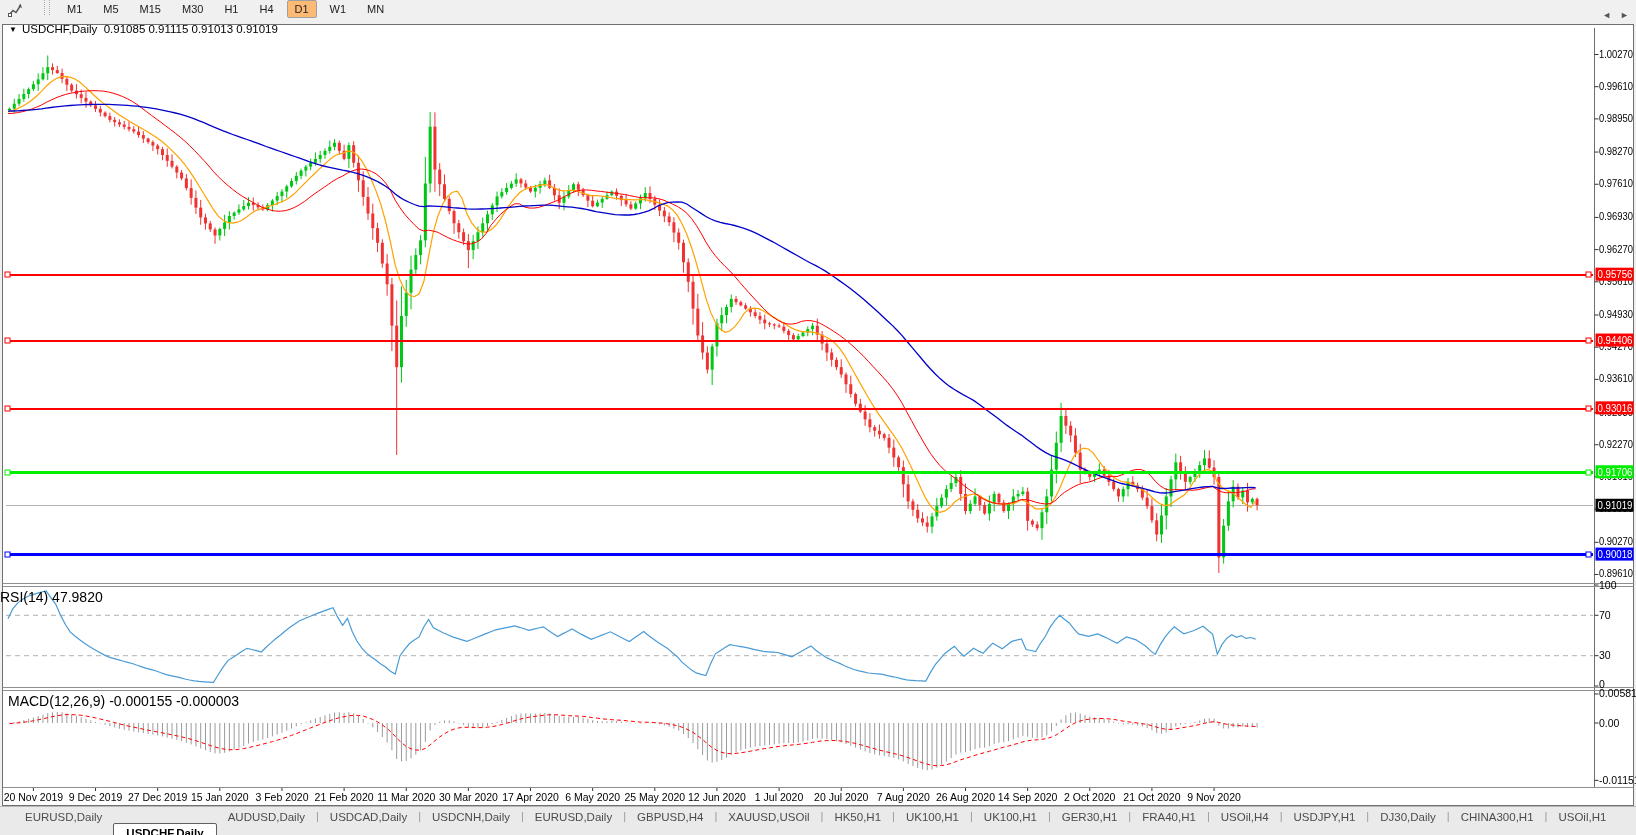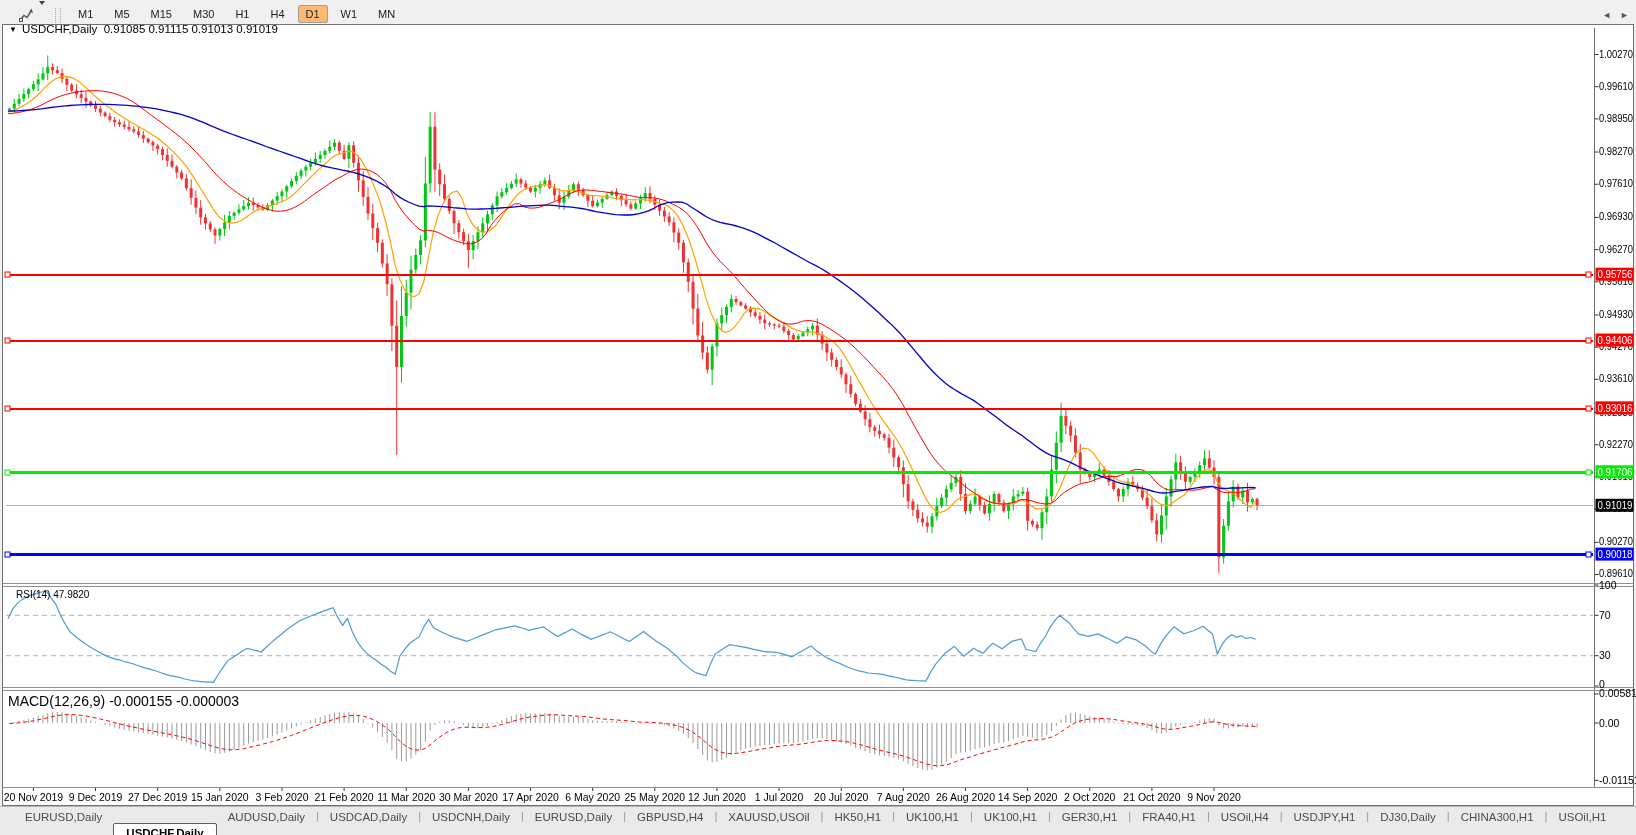--- a/index.html
+++ b/index.html
@@ -1,31 +1,31 @@
 <!DOCTYPE html>
 <html><head>
 <meta charset="utf-8">
 <style>
   html,body{margin:0;padding:0}
   body{width:1636px;height:835px;overflow:hidden;background:#f0f0f0;
        font-family:"Liberation Sans","DejaVu Sans",sans-serif;position:relative}
-  #toolbar{position:absolute;left:11px;top:0;width:1408px;height:23px;background:#f0f0f0;
-           display:flex;align-items:flex-end;z-index:3;box-sizing:border-box}
+  #toolbar{position:absolute;left:0;top:0;width:1408px;height:23px;background:#f0f0f0;
+           display:flex;align-items:flex-start;z-index:3;box-sizing:border-box}
   .icon-wrap{width:20px;height:18px;display:flex;align-items:center;justify-content:center;margin-left:5px}
   .caret{width:0;height:0;border-left:3.5px solid transparent;border-right:3.5px solid transparent;
          border-top:4px solid #444;margin:0 7px 0 3px}
   .grip{width:4px;height:15px;margin:0 9px 0 3px;border-left:1px dotted #ababab;border-right:1px dotted #ababab}
   #tf-row{display:flex;align-items:center;gap:5px}
   .tf{font-size:11px;color:#222;padding:2px 7px;border:1px solid transparent;border-radius:2px}
   .tf.on{background:#fdba74;border-color:#a0a0a0}
   #cv{position:absolute;left:0;top:0;z-index:1}
   .overlay{position:absolute;z-index:2;color:#000;white-space:pre}
   #ohlc{left:9px;top:23px;font-size:11.5px}
   #ohlc .mk{font-size:8px;vertical-align:1.5px;margin-right:5px}
-  #rsi-lab{left:16px;top:589px;font-size:10px}
+  #rsi-lab{left:0;top:589px;font-size:14px}
   #macd-lab{left:8px;top:693px;font-size:14px}
   #tabbar{position:absolute;left:0;top:806px;width:1636px;height:35px;background:#eaeaea;
           border-top:1px solid #b8b8b8;display:flex;align-items:flex-start;padding-left:14px;
           box-sizing:border-box;z-index:3}
   .tab{font-size:11.5px;color:#4c4c4c;padding:4px 11px 5px;white-space:nowrap}
   .tab.active{background:#fff;border:1px solid #5f5f5f;border-radius:2px 2px 0 0;color:#000;
               font-weight:700;padding:3px 12px 5px;margin-top:16px}
   .tsep{color:#999;padding:3px 0 0;font-size:11px}
   #tab-arrows{position:absolute;right:7px;top:10px;display:flex;gap:9px;color:#555;font-size:9px;z-index:4}
   svg text{font-family:"Liberation Sans","DejaVu Sans",sans-serif}

